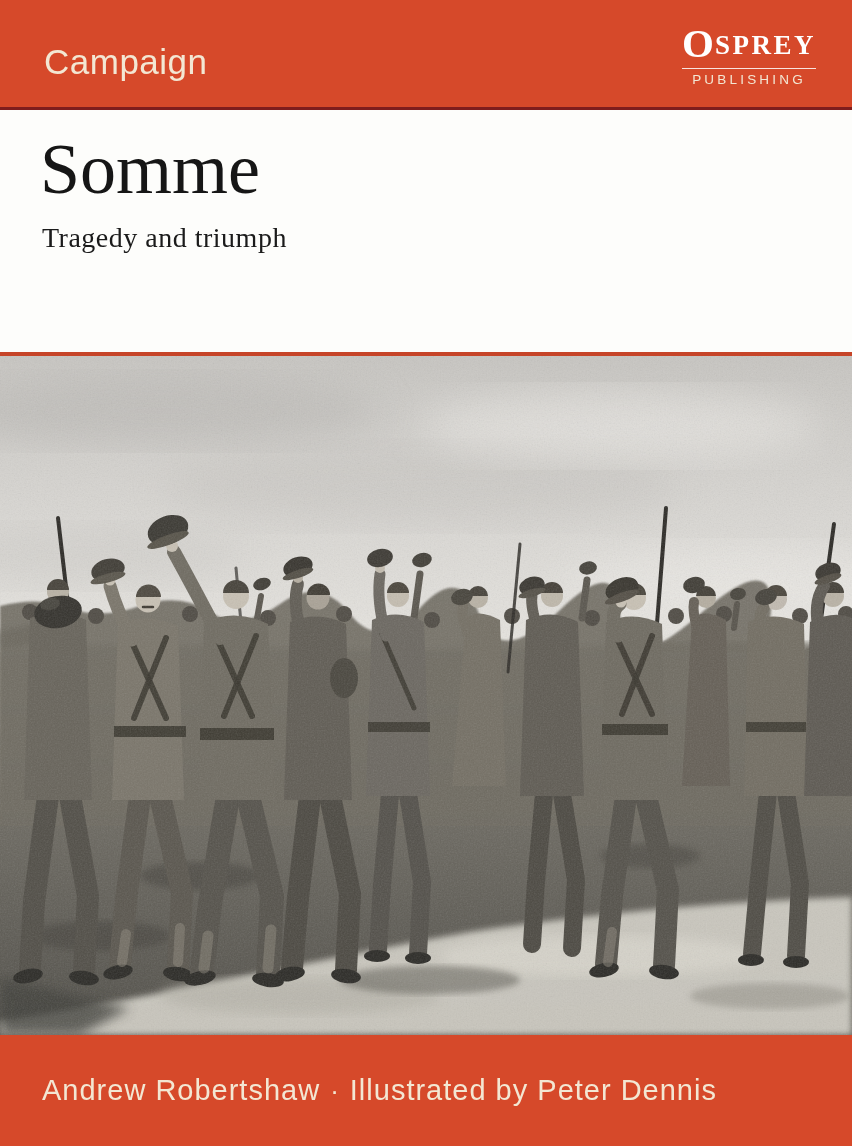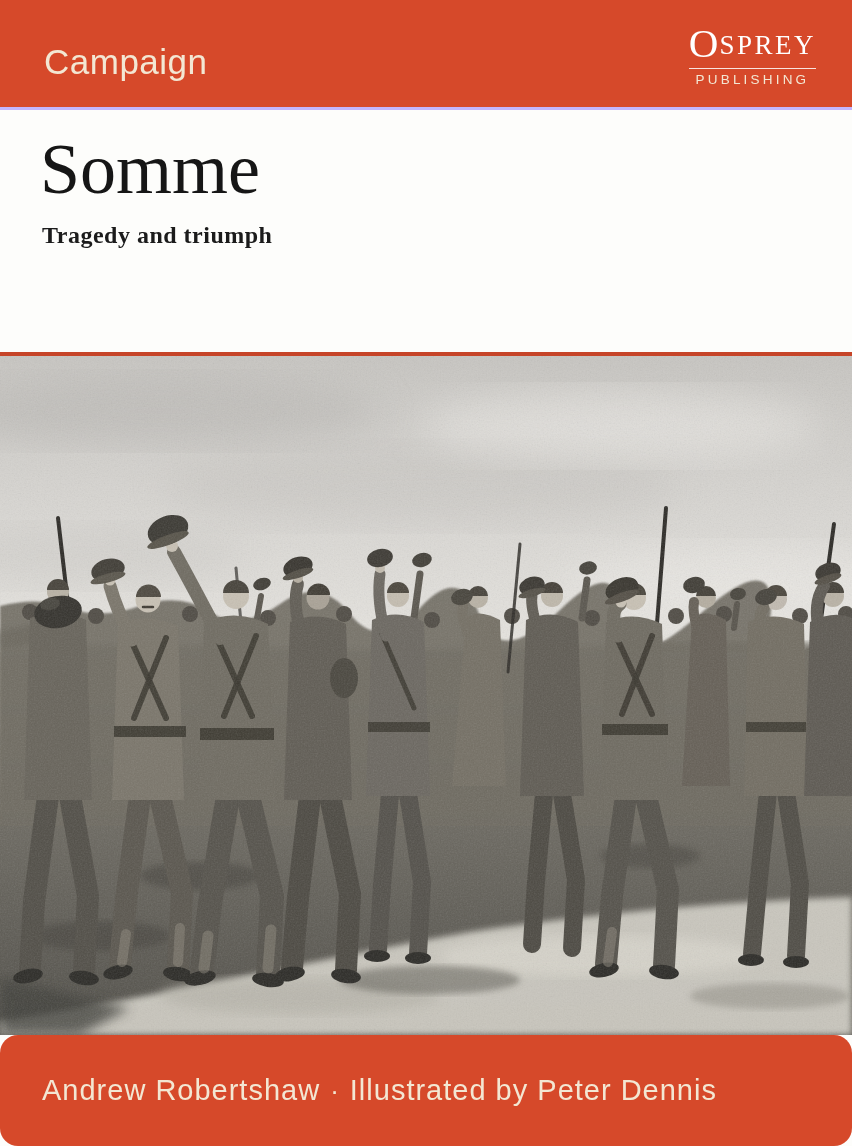--- a/index.html
+++ b/index.html
@@ -3,56 +3,56 @@
 <meta charset="utf-8">
 <style>
   html,body{margin:0;padding:0;background:#ffffff;}
   .cover{
     position:relative;width:852px;height:1146px;overflow:hidden;
     background:#fdfdfb;font-family:"Liberation Sans", sans-serif;
   }
   
   .top-banner{
     position:absolute;top:0;left:0;width:852px;height:110px;
-    background:#d6492a;border-bottom:3px solid #c4b5fd;box-sizing:border-box;
+    background:#d6492a;border-bottom:3px solid #7f1d1d;box-sizing:border-box;
     display:flex;justify-content:space-between;align-items:center;
     padding:0 36px 0 44px;
   }
   .series{
     font-size:35px;font-weight:400;letter-spacing:.5px;color:#f3e7d3;
     margin-top:16px;
   }
   .logo{display:flex;flex-direction:column;align-items:center;margin-top:2px;}
   .logo-name{
     font-family:"Liberation Serif", serif;color:#ffffff;
-    font-size:27px;letter-spacing:2.5px;line-height:1;white-space:nowrap;
+    font-size:27px;letter-spacing:2.5px;line-height:1;white-space:nowrap;font-weight:bold;
   }
   .logo-name .big-o{font-size:41px;vertical-align:-3px;letter-spacing:1px;}
   .logo-rule{width:100%;height:1px;background:rgba(255,255,255,.85);margin:4px 0 4px 0;}
   .logo-sub{
     font-size:13.5px;letter-spacing:3.2px;color:#f3e7d3;line-height:1;white-space:nowrap;
   }
   
   .title-block{position:absolute;top:110px;left:0;width:791px;height:242px;background:#fdfdfb;}
   .book-title{
     margin:16px 0 0 40px;font-family:"Liberation Serif", serif;font-weight:400;
     font-size:72px;line-height:1.2;color:#161616;letter-spacing:0;
   }
   .book-subtitle{
-    margin:10px 0 0 42px;font-family:"Liberation Serif", serif;font-weight:700;
-    font-size:24px;color:#1b1b1b;letter-spacing:.5px;
+    margin:10px 0 0 42px;font-family:"Liberation Serif", serif;font-weight:400;
+    font-size:28px;color:#1b1b1b;letter-spacing:.5px;
   }
   .rule{position:absolute;top:352px;left:0;width:852px;height:4px;background:#c64428;}
   
   .photo{position:absolute;top:356px;left:0;width:852px;height:679px;margin:0;background:#d9d7d3;}
   .photo svg{display:block;width:852px;height:679px;}
   
   .bottom-banner{
     position:absolute;top:1035px;left:0;width:852px;height:111px;
-    background:#d6492a;display:flex;align-items:center;padding:0 42px;box-sizing:border-box;border-radius:18px;
+    background:#d6492a;display:flex;align-items:center;padding:0 42px;box-sizing:border-box;
   }
   .credit{
     margin:0;font-size:29px;font-weight:400;letter-spacing:1px;color:#f3e7d3;white-space:nowrap;
   }
   .credit .dot{padding:0 10px;font-size:26px;}
 </style>
 </head>
 <body>
 
 <div class="cover">

